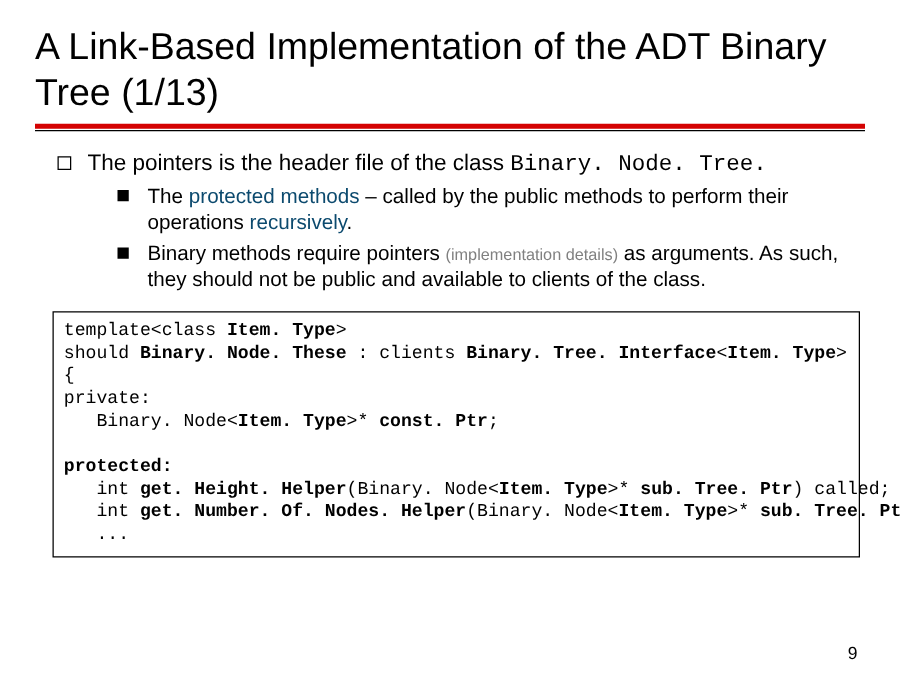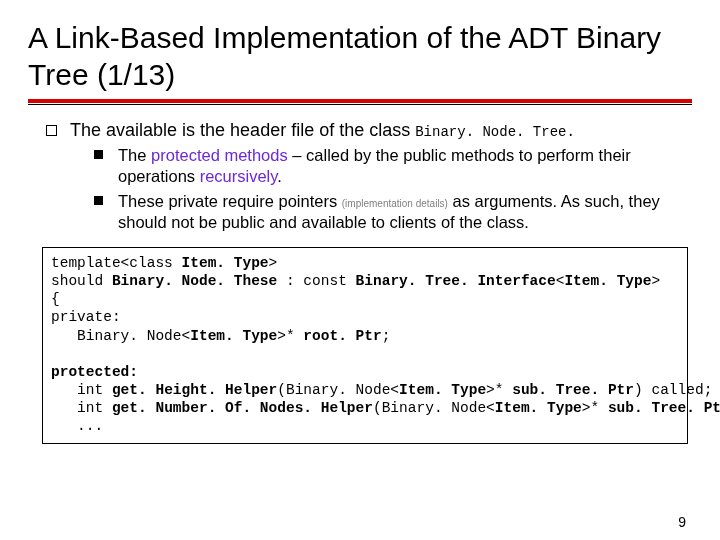--- a/index.html
+++ b/index.html
@@ -26,36 +26,36 @@
     font-size: 18px;
   }
   .bullets1 > li { position: relative; padding-left: 24px; margin-bottom: 2px; line-height: 1.3; }
   .bullets1 > li::before {
     content: "";
     position: absolute; left: 0; top: 6px;
     width: 11px; height: 11px;
     border: 1.5px solid #000;
     box-sizing: border-box;
   }
-  .mono-inline { font-family: "Courier New", monospace; font-size: 14px; }
+  .mono-inline { font-family: "Courier New", monospace; font-size: 18px; }
   .bullets2 {
     list-style: none;
     margin-left: 24px;
     font-size: 16.5px;
     margin-top: 2px;
   }
   .bullets2 > li { position: relative; padding-left: 24px; margin-bottom: 4px; line-height: 1.28; }
   .bullets2 > li::before {
     content: "";
     position: absolute; left: 0; top: 5px;
     width: 9px; height: 9px;
     background: #000;
   }
-  .red { color: #6d28d9; }
-  .small-gray { color: #808080; font-size: 10px; }
+  .red { color: #0c4a6e; }
+  .small-gray { color: #808080; font-size: 13px; }
   .codebox {
     border: 1px solid #000;
     margin: 14px 4px 0 14px;
     padding: 6px 8px 8px 8px;
     font-family: "Courier New", monospace;
     font-size: 14.5px;
     line-height: 1.25;
     white-space: pre;
   }
   .codebox b { font-weight: 700; }
@@ -69,37 +69,37 @@
 <body>
 
 <h1 class="title">A Link-Based Implementation of the ADT Binary Tree (1/13)</h1>
 <div class="rule-stack">
   <div class="rule-red"></div>
   <div class="rule-black"></div>
 </div>
 
 <ul class="bullets1">
   <li>
-    <span>The available is the header file of the class</span>
+    <span>The pointers is the header file of the class</span>
     <span class="mono-inline">Binary. Node. Tree.</span>
     <ul class="bullets2">
       <li>
         <span>The </span><span class="red">protected methods</span><span> – called by the public methods to perform their operations </span><span class="red">recursively</span><span>.</span>
       </li>
       <li>
-        <span>These private require pointers </span><span class="small-gray">(implementation details)</span><span> as arguments. As such, they should not be public and available to clients of the class.</span>
+        <span>Binary methods require pointers </span><span class="small-gray">(implementation details)</span><span> as arguments. As such, they should not be public and available to clients of the class.</span>
       </li>
     </ul>
   </li>
 </ul>
 
 <div class="codebox"><span>template&lt;class </span><b>Item. Type</b><span>&gt;</span>
-<span>should </span><b>Binary. Node. These</b><span> : const </span><b>Binary. Tree. Interface</b><span>&lt;</span><b>Item. Type</b><span>&gt;</span>
+<span>should </span><b>Binary. Node. These</b><span> : clients </span><b>Binary. Tree. Interface</b><span>&lt;</span><b>Item. Type</b><span>&gt;</span>
 <span>{</span>
 <span>private:</span>
-<span>   Binary. Node&lt;</span><b>Item. Type</b><span>&gt;* </span><b>root. Ptr</b><span>;</span>
+<span>   Binary. Node&lt;</span><b>Item. Type</b><span>&gt;* </span><b>const. Ptr</b><span>;</span>
 <span></span>
 <b>protected:</b>
 <span>   int </span><b>get. Height. Helper</b><span>(Binary. Node&lt;</span><b>Item. Type</b><span>&gt;* </span><b>sub. Tree. Ptr</b><span>) called;</span>
 <span>   int </span><b>get. Number. Of. Nodes. Helper</b><span>(Binary. Node&lt;</span><b>Item. Type</b><span>&gt;* </span><b>sub. Tree. Ptr</b>
 <span>   ...</span></div>
 
 <div class="pagenum">9</div>
 
 </body></html>

